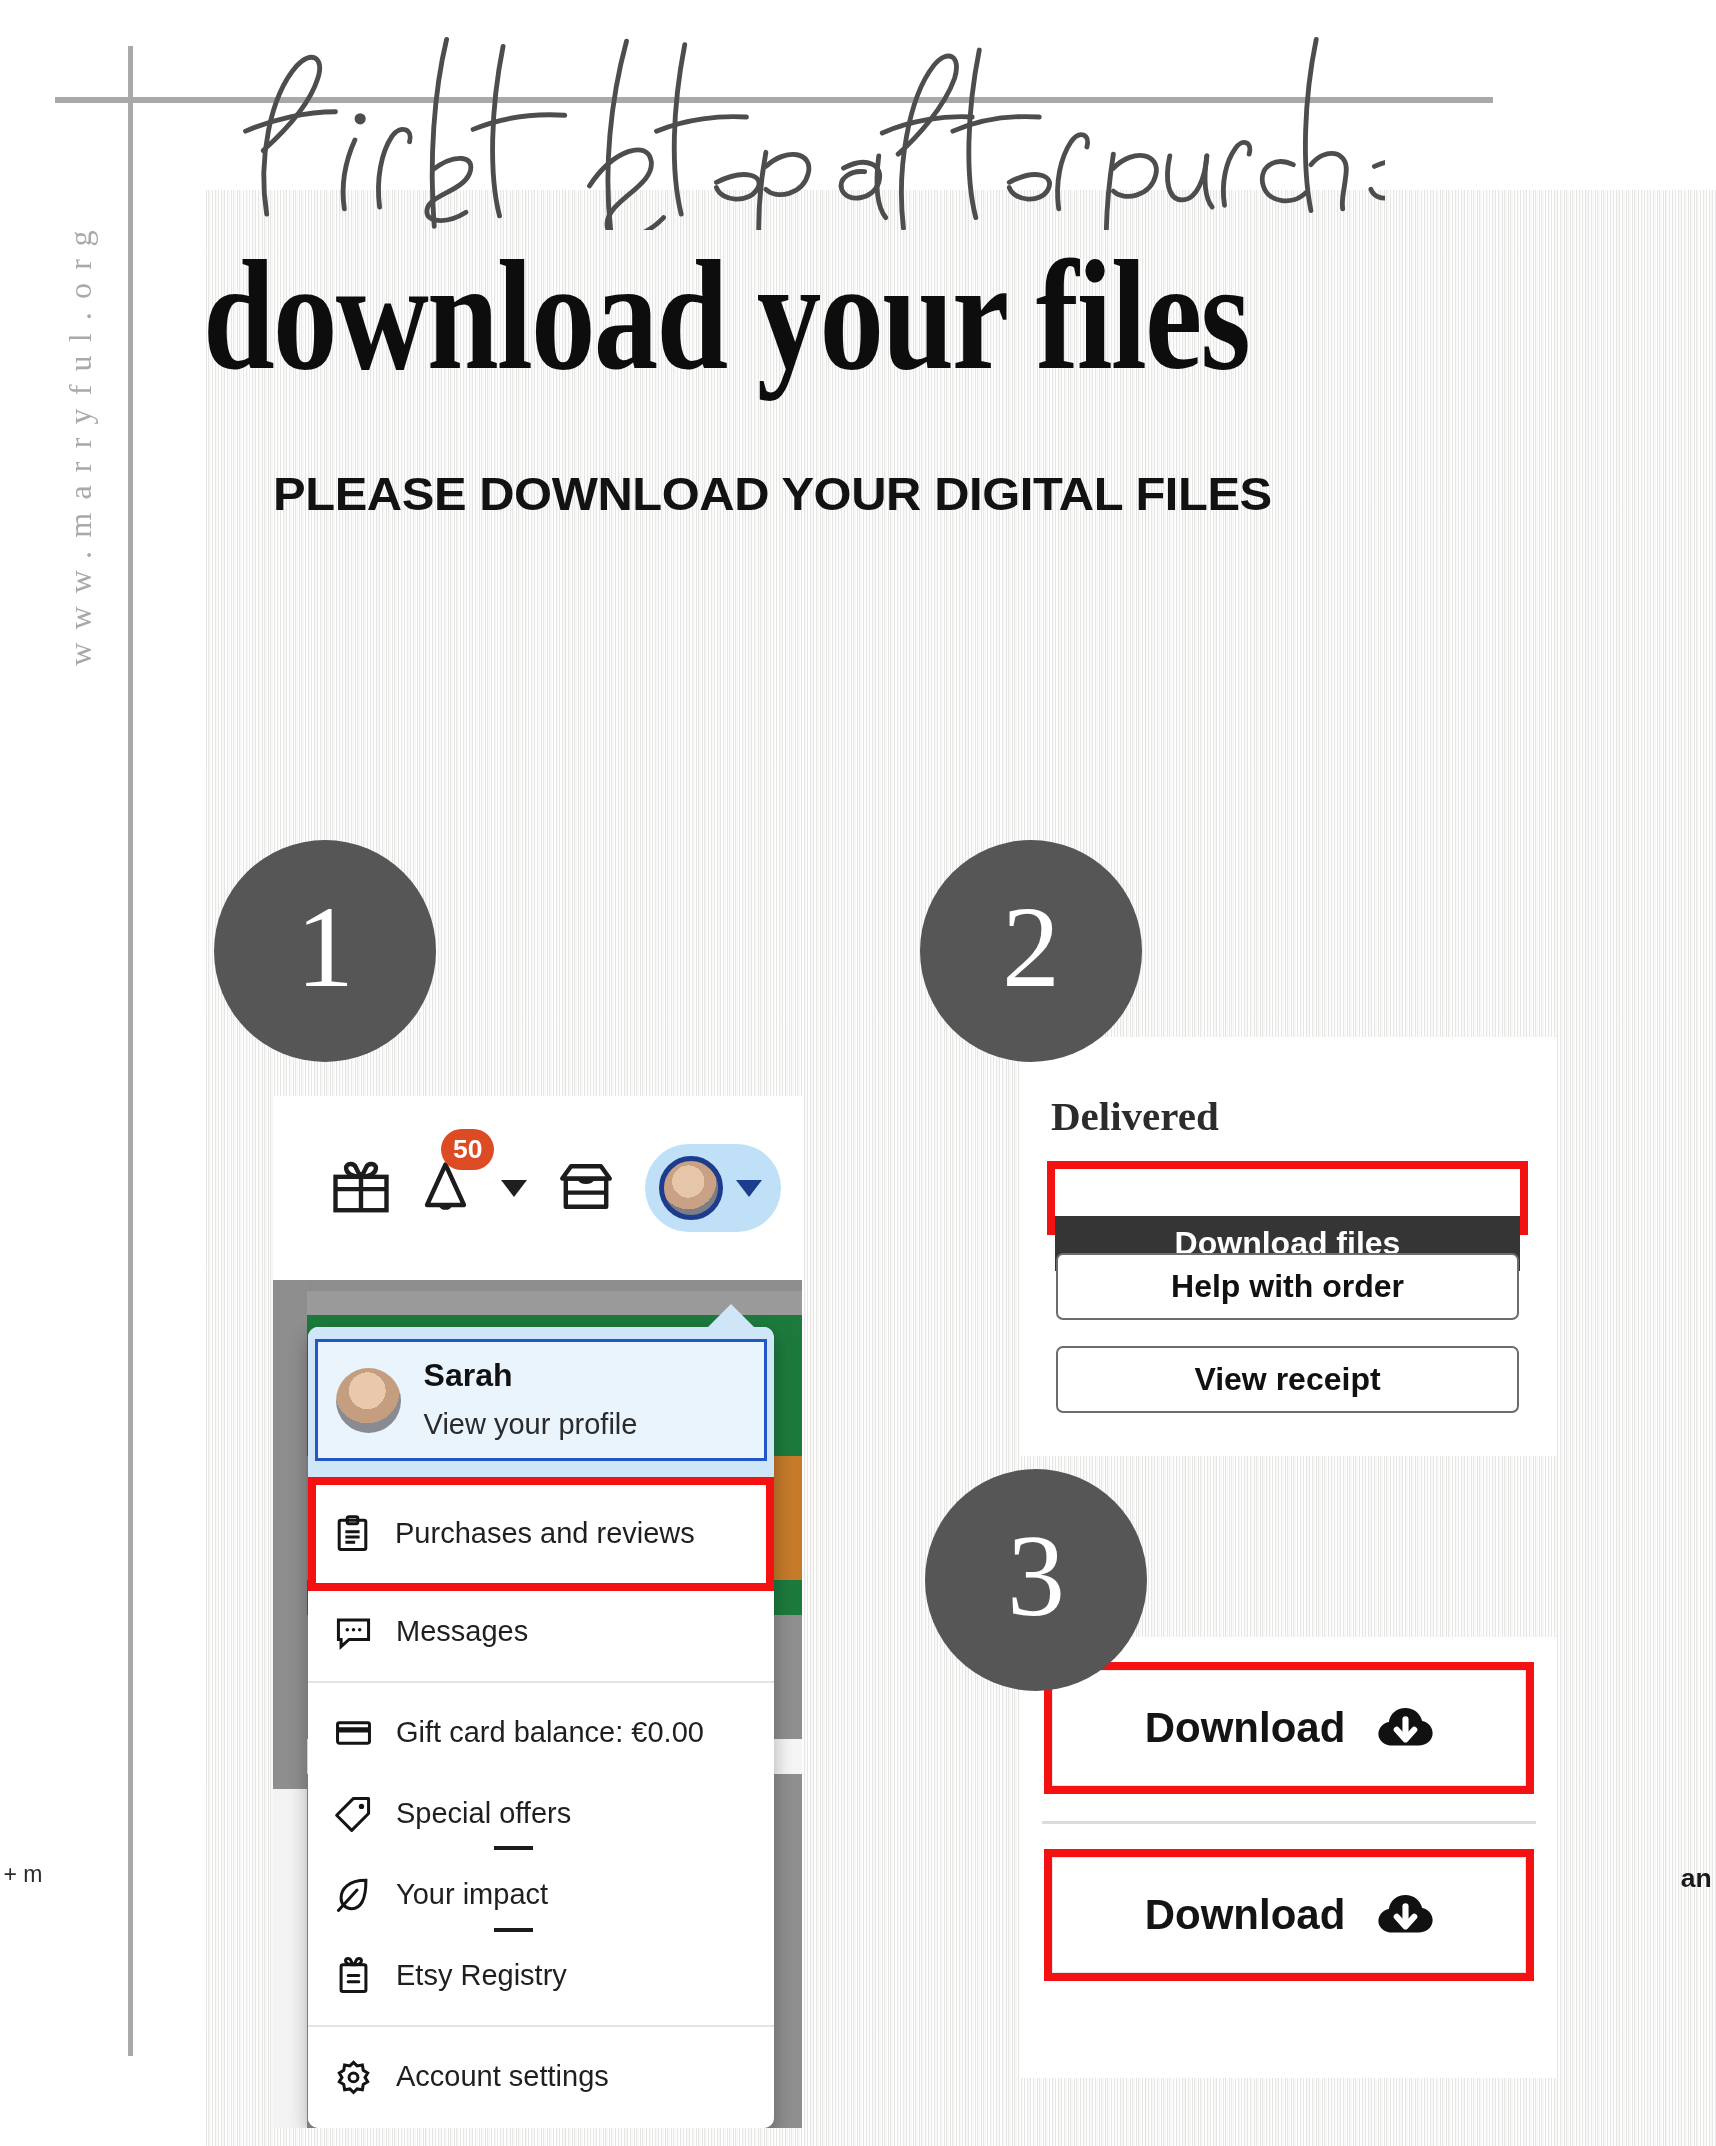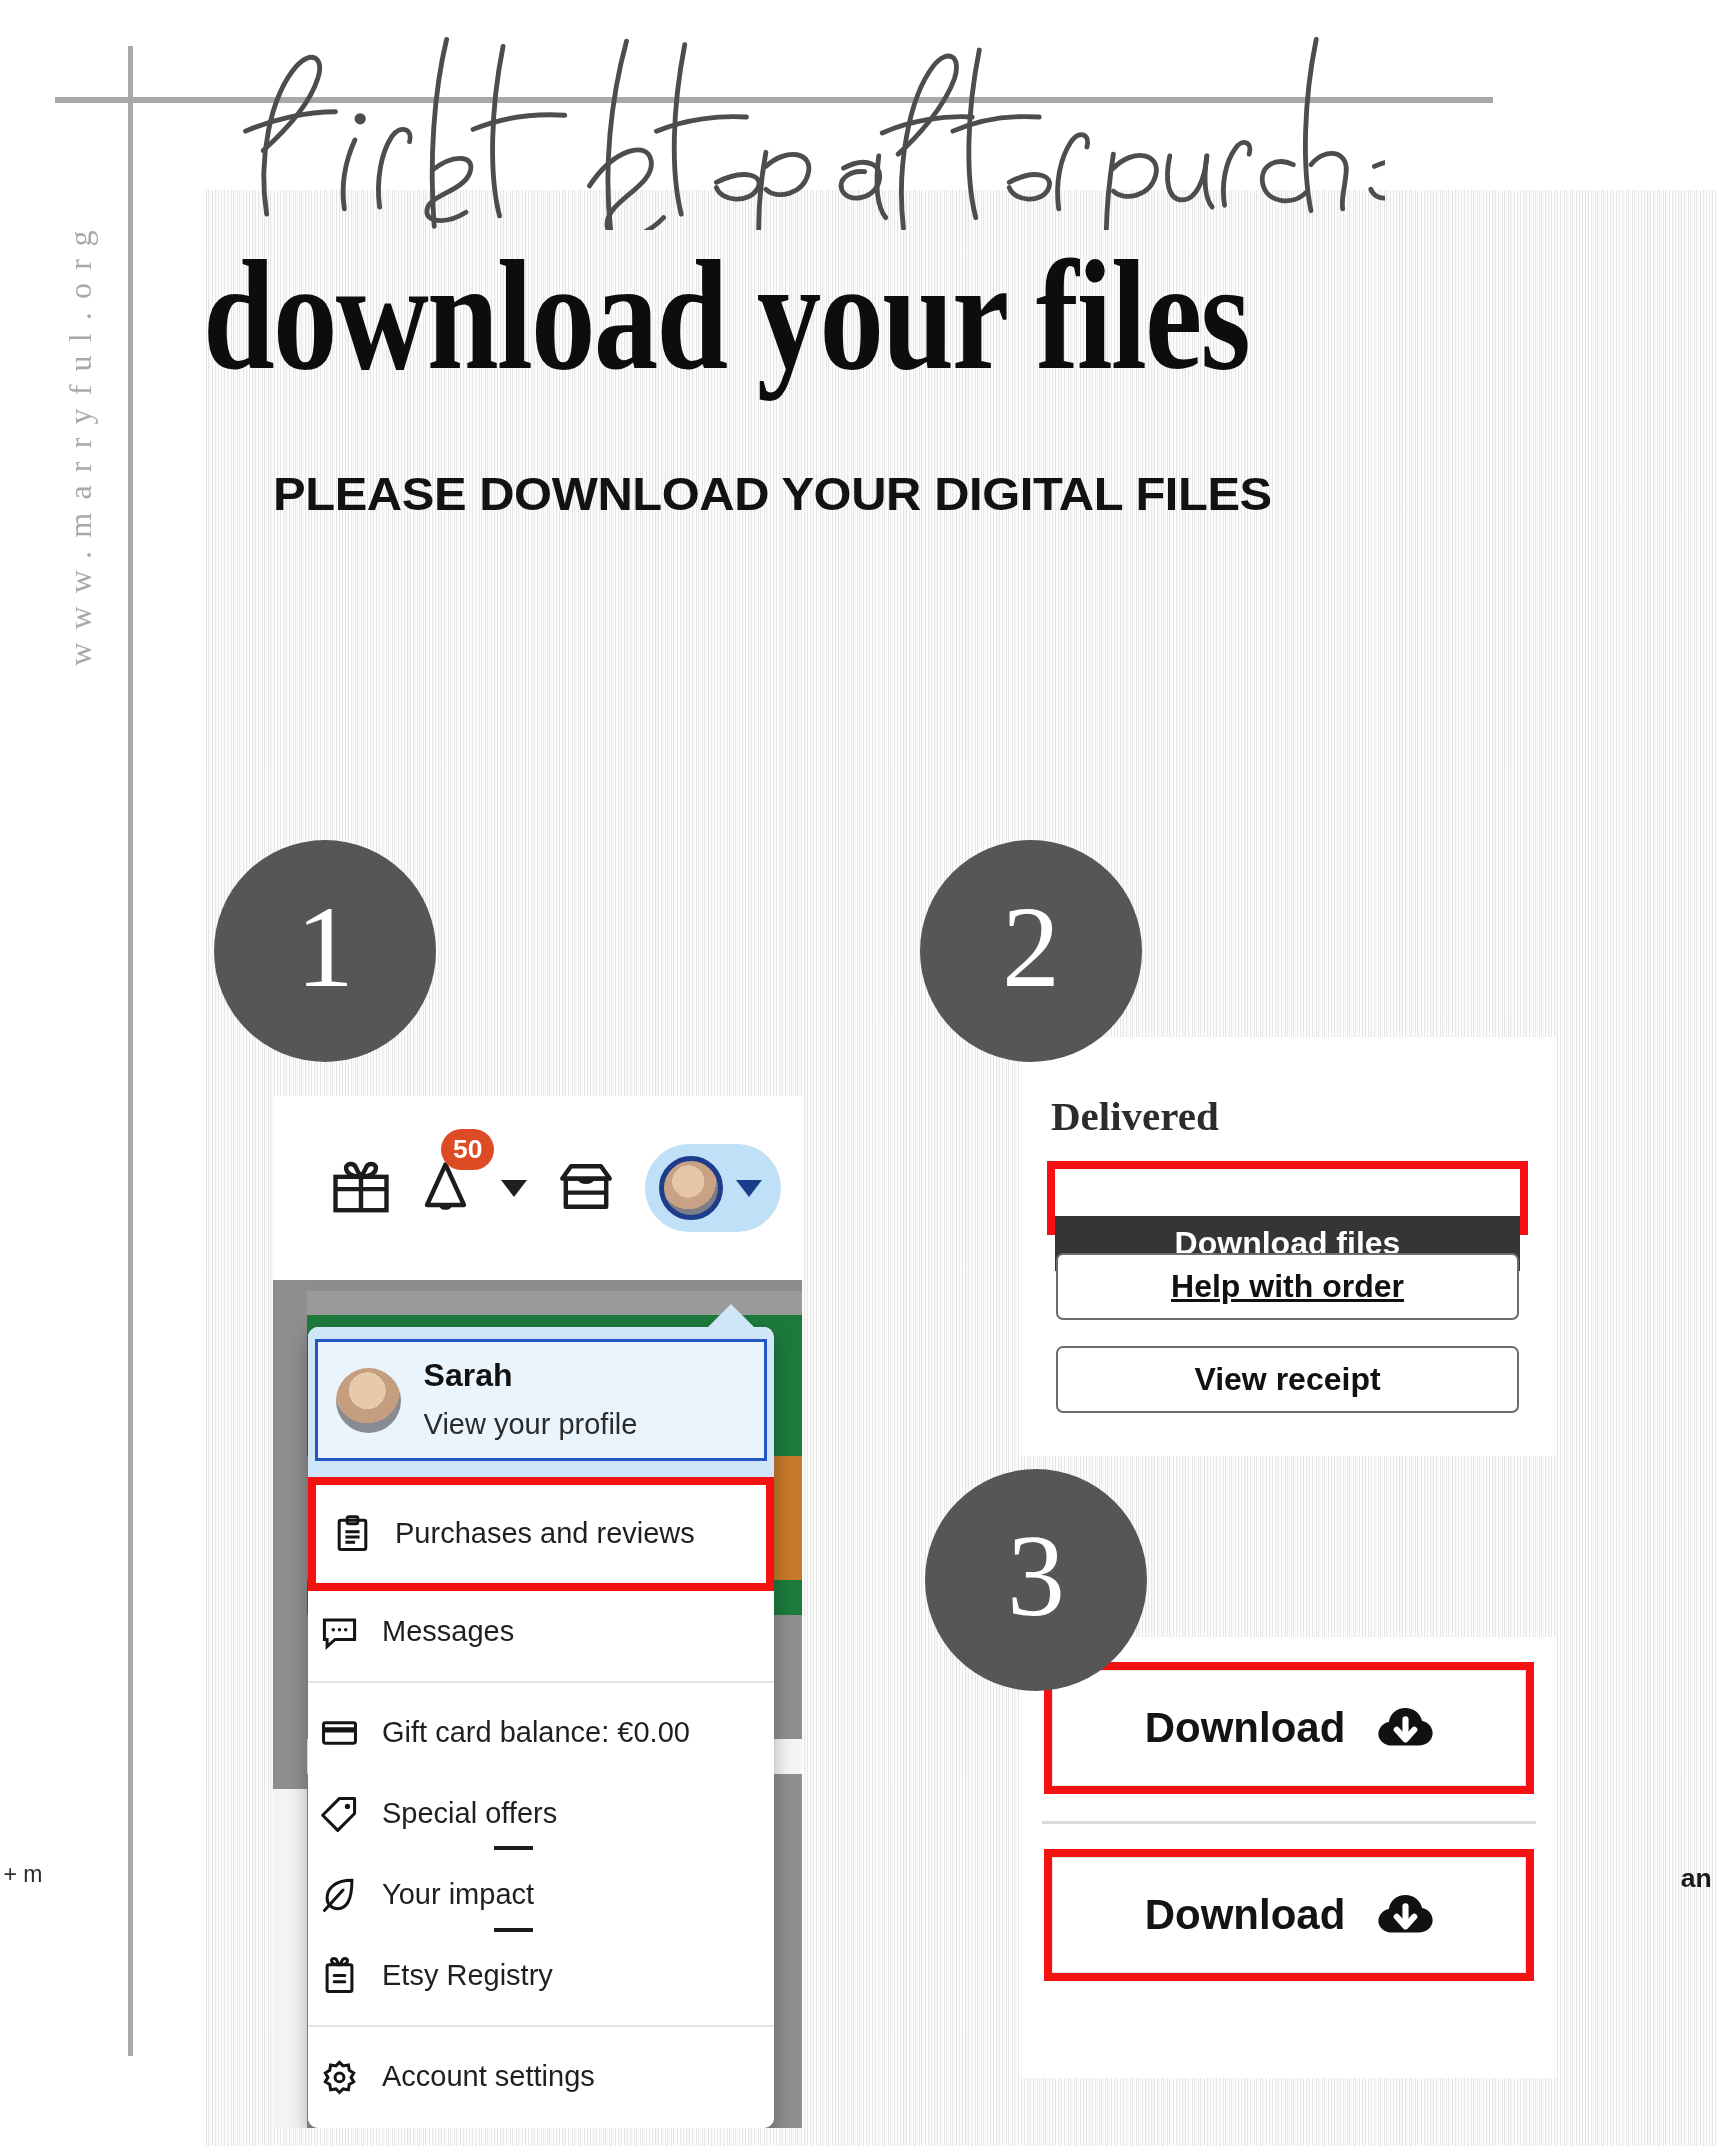--- a/index.html
+++ b/index.html
@@ -229,21 +229,21 @@
   }
   #profile-avatar {
     width: 65px; height: 65px; border-radius: 50%; flex: 0 0 65px;
     background: radial-gradient(circle at 48% 35%, #e8c9ab 0 34%, #c59e80 34% 60%, #8a8a92 60% 100%);
   }
   #profile-name { font-size: 32px; font-weight: bold; color: #111; line-height: 1.1; }
   #profile-sub  { font-size: 29px; color: #2b2b2b; line-height: 1.25; margin-top: 12px; }
 
   .menu-item {
     display: flex; align-items: center; gap: 23px;
-    height: 81px; padding-left: 12px;
+    height: 81px; padding-left: 26px;
     font-size: 29px; color: #1f1f1f;
     background: #ffffff;
   }
   .menu-item.highlight {
     border: 8px solid #f41111;
     height: 114px;
     padding-left: 17px;
   }
   .menu-sep { height: 2.6px; background: #e4e4e4; margin: 8.8px 0; }
   .mi-ico { width: 39px; height: 39px; flex: 0 0 39px; }
@@ -275,21 +275,21 @@
     margin-top: 44px;
   }
   .outline-btn {
     position: absolute; left: 37px;
     width: 463px; height: 67px;
     border: 2.6px solid #6c6c6c; border-radius: 7px;
     background: #ffffff;
     font-size: 32px; font-weight: bold; color: #111;
     display: flex; align-items: center; justify-content: center;
   }
-  #btn-help  { top: 216px; text-decoration: underline; }
+  #btn-help  { top: 216px; }
   #btn-receipt { top: 309px; }
 
   
   #card3 {
     position: absolute;
     left: 1019px; top: 1637px;
     width: 538px; height: 441px;
     background: #ffffff;
     z-index: 10;
   }

